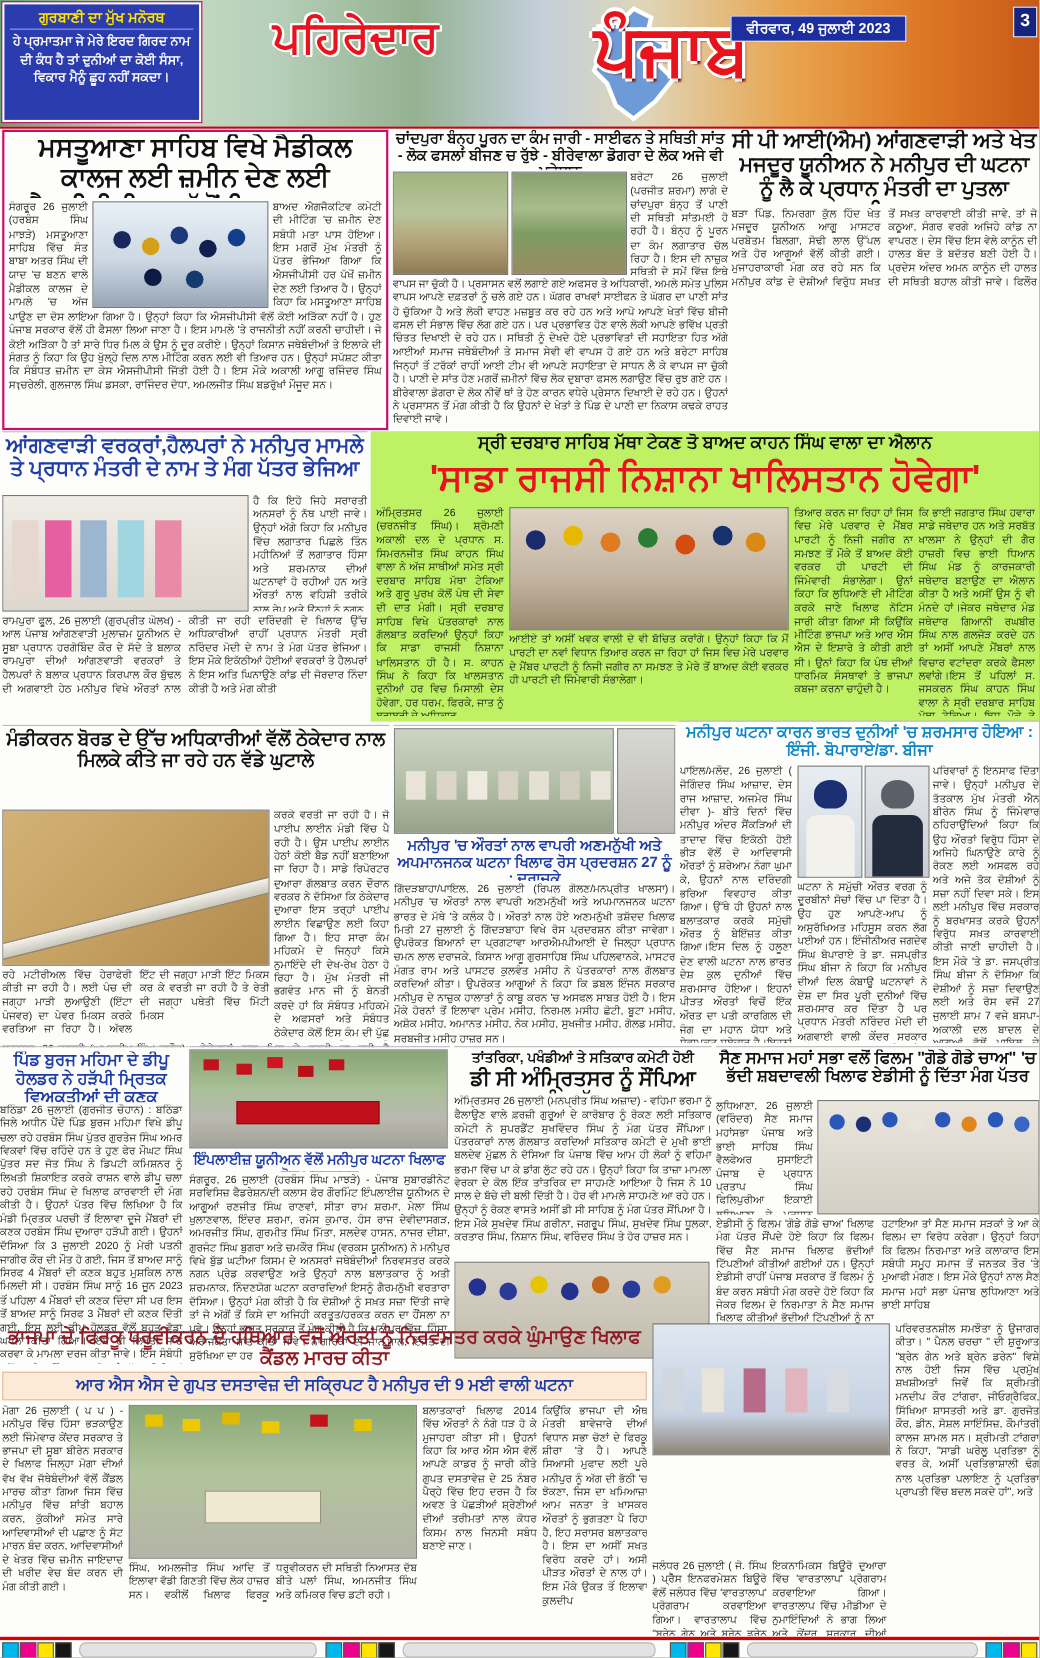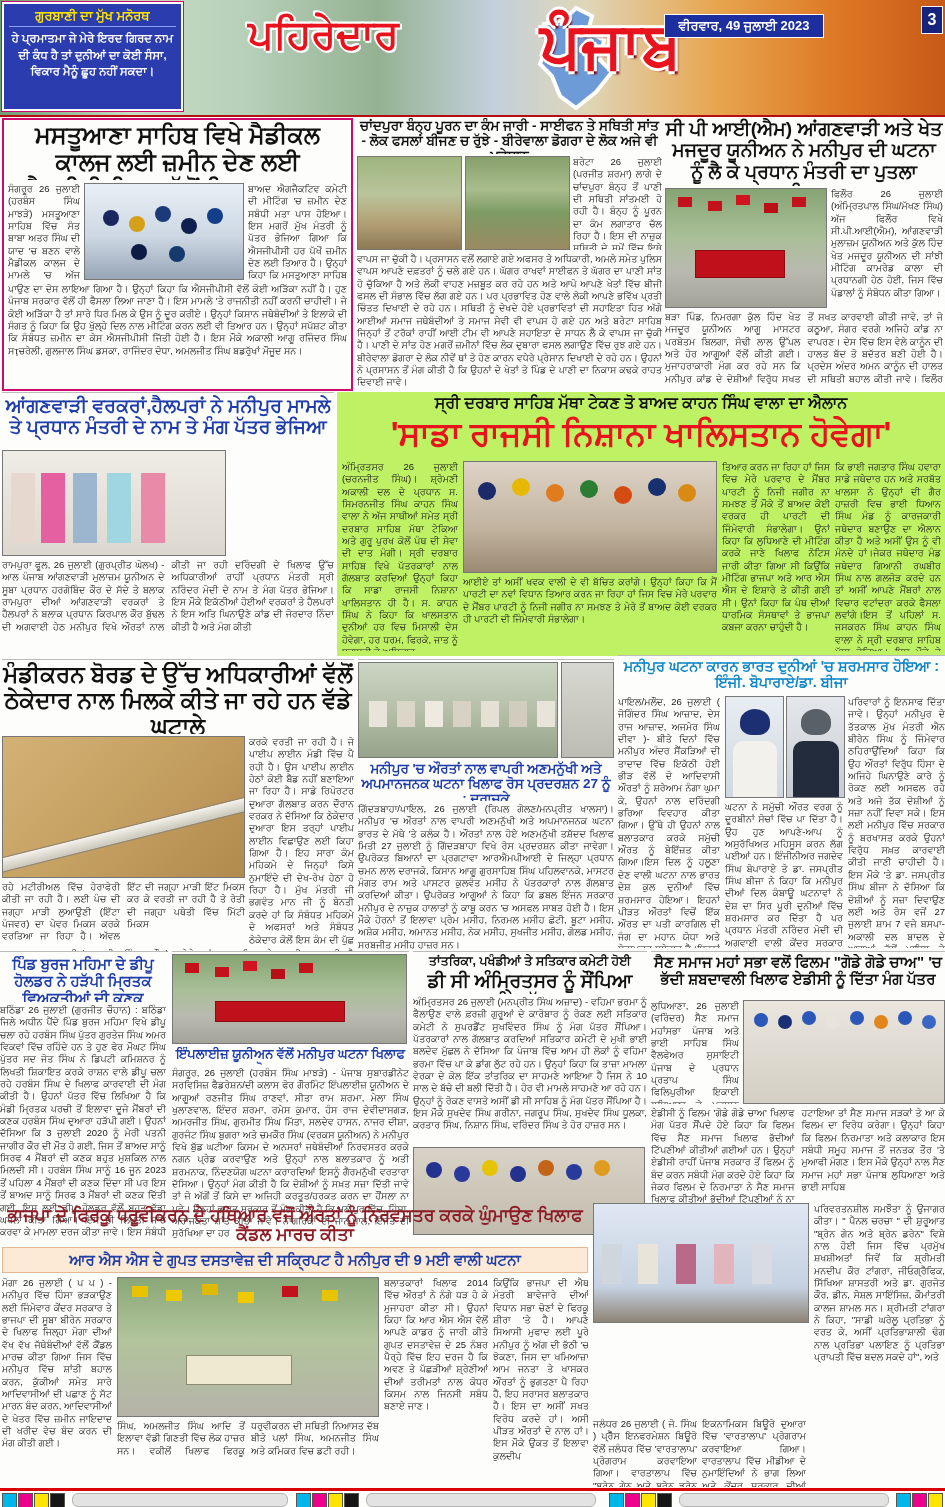--- a/index.html
+++ b/index.html
@@ -90,51 +90,48 @@
     <div style="display:flex;gap:3px;margin-top:2px;">
       <div class="ph p-flood1" style="width:103px;height:92px;"></div>
       <div class="ph p-flood2" style="width:103px;height:92px;"></div>
       <div class="body" style="flex:1;height:94px;">ਬਰੇਟਾ 26 ਜੁਲਾਈ (ਪਰਜੀਤ ਸ਼ਰਮਾ) ਲਾਗੇ ਦੇ ਚਾਂਦਪੁਰਾ ਬੰਨ੍ਹ ਤੋਂ ਪਾਣੀ ਦੀ ਸਥਿਤੀ ਸਾਂਤਮਈ ਹੋ ਰਹੀ ਹੈ। ਬੰਨ੍ਹ ਨੂੰ ਪੂਰਨ ਦਾ ਕੰਮ ਲਗਾਤਾਰ ਚੱਲ ਰਿਹਾ ਹੈ। ਇਸ ਦੀ ਨਾਜ਼ੁਕ ਸਥਿਤੀ ਦੇ ਸਮੇਂ ਵਿੱਚ ਇਥੇ ਲਗਾਈ ਫੌਜ</div>
     </div>
     <div class="body" style="margin-top:3px;height:138px;">ਵਾਪਸ ਜਾ ਚੁੱਕੀ ਹੈ। ਪ੍ਰਸਾਸਨ ਵਲੋਂ ਲਗਾਏ ਗਏ ਅਫਸਰ ਤੇ ਅਧਿਕਾਰੀ, ਅਮਲੇ ਸਮੇਤ ਪੁਲਿਸ ਵਾਪਸ ਆਪਣੇ ਦਫ਼ਤਰਾਂ ਨੂੰ ਚਲੇ ਗਏ ਹਨ। ਘੱਗਰ ਰਾਖਵਾਂ ਸਾਈਫਨ ਤੇ ਘੱਗਰ ਦਾ ਪਾਣੀ ਸਾਂਤ ਹੋ ਚੁੱਕਿਆ ਹੈ ਅਤੇ ਲੋਕੀ ਵਾਹਣ ਮਜ਼ਬੂਤ ਕਰ ਰਹੇ ਹਨ ਅਤੇ ਆਪੋ ਆਪਣੇ ਖੇਤਾਂ ਵਿੱਚ ਬੀਜੀ ਫਸਲ ਦੀ ਸੰਭਾਲ ਵਿੱਚ ਲੱਗ ਗਏ ਹਨ। ਪਰ ਪ੍ਰਭਾਵਿਤ ਹੋਣ ਵਾਲੇ ਲੋਕੀ ਆਪਣੇ ਭਵਿੱਖ ਪ੍ਰਤੀ ਚਿੰਤਤ ਦਿਖਾਈ ਦੇ ਰਹੇ ਹਨ। ਸਥਿਤੀ ਨੂੰ ਦੇਖਦੇ ਹੋਏ ਪ੍ਰਭਾਵਿਤਾਂ ਦੀ ਸਹਾਇਤਾ ਹਿਤ ਅੱਗੇ ਆਈਆਂ ਸਮਾਜ ਜਥੇਬੰਦੀਆਂ ਤੇ ਸਮਾਜ ਸੇਵੀ ਵੀ ਵਾਪਸ ਹੋ ਗਏ ਹਨ ਅਤੇ ਬਰੇਟਾ ਸਾਹਿਬ ਜਿਨ੍ਹਾਂ ਤੋਂ ਟਰੱਕਾਂ ਰਾਹੀਂ ਆਈ ਟੀਮ ਵੀ ਆਪਣੇ ਸਹਾਇਤਾ ਦੇ ਸਾਧਨ ਲੈ ਕੇ ਵਾਪਸ ਜਾ ਚੁੱਕੀ ਹੈ। ਪਾਣੀ ਦੇ ਸਾਂਤ ਹੋਣ ਮਗਰੋਂ ਜ਼ਮੀਨਾਂ ਵਿੱਚ ਲੋਕ ਦੁਬਾਰਾ ਫਸਲ ਲਗਾਉਣ ਵਿੱਚ ਰੁਝ ਗਏ ਹਨ। ਬੀਰੇਵਾਲਾ ਡੋਗਰਾ ਦੇ ਲੋਕ ਨੀਵੇਂ ਥਾਂ ਤੇ ਹੋਣ ਕਾਰਨ ਵਧੇਰੇ ਪ੍ਰੇਸਾਨ ਦਿਖਾਈ ਦੇ ਰਹੇ ਹਨ। ਉਹਨਾਂ ਨੇ ਪ੍ਰਸਾਸਨ ਤੋਂ ਮੰਗ ਕੀਤੀ ਹੈ ਕਿ ਉਹਨਾਂ ਦੇ ਖੇਤਾਂ ਤੇ ਪਿੰਡ ਦੇ ਪਾਣੀ ਦਾ ਨਿਕਾਸ ਕਢਕੇ ਰਾਹਤ ਦਿਵਾਈ ਜਾਵੇ।</div>
   </div>
 
   <div class="abs" style="left:665px;top:118px;width:278px;height:273px;overflow:hidden;">
     <div class="hl" style="font-size:19px;height:68px;overflow:hidden;">ਸੀ ਪੀ ਆਈ(ਐਮ) ਆਂਗਣਵਾੜੀ ਅਤੇ ਖੇਤ ਮਜਦੂਰ ਯੂਨੀਅਨ ਨੇ ਮਨੀਪੁਰ ਦੀ ਘਟਨਾ ਨੂੰ ਲੈ ਕੇ ਪ੍ਰਧਾਨ ਮੰਤਰੀ ਦਾ ਪੁਤਲਾ ਫੂਕਿਆ</div>
-    <div style="display:flex;gap:4px;margin-top:2px;">
-      <div class="ph p-march" style="width:160px;height:118px;"></div>
-      <div class="body" style="flex:1;height:120px;">ਫਿਲੌਰ 26 ਜੁਲਾਈ (ਅੰਮ੍ਰਿਤਪਾਲ ਸਿੰਘ/ਮੱਖਣ ਸਿੰਘ) ਅੱਜ ਫਿਲੌਰ ਵਿਖੇ ਸੀ.ਪੀ.ਆਈ(ਐਮ), ਆਂਗਣਵਾੜੀ ਮੁਲਾਜ਼ਮ ਯੂਨੀਅਨ ਅਤੇ ਕੁੱਲ ਹਿੰਦ ਖੇਤ ਮਜਦੂਰ ਯੂਨੀਅਨ ਦੀ ਸਾਂਝੀ ਮੀਟਿੰਗ ਕਾਮਰੇਡ ਕਾਲਾ ਦੀ ਪ੍ਰਧਾਨਗੀ ਹੇਠ ਹੋਈ, ਜਿਸ ਵਿੱਚ ਪੰਡਾਲਾਂ ਨੂੰ ਸੰਬੋਧਨ ਕੀਤਾ ਗਿਆ।</div>
-    </div>
     <div class="body cols2" style="margin-top:3px;height:76px;">ਬੜਾ ਪਿੰਡ, ਨਿਮਰਗਾ ਕੁੱਲ ਹਿੰਦ ਖੇਤ ਮਜਦੂਰ ਯੂਨੀਅਨ ਆਗੂ ਮਾਸਟਰ ਪਰਬੋਤਮ ਬਿਲਗਾ, ਸੋਢੀ ਲਾਲ ਉੱਪਲ ਅਤੇ ਹੋਰ ਆਗੂਆਂ ਵੱਲੋਂ ਕੀਤੀ ਗਈ। ਮੁਜਾਹਰਾਕਾਰੀ ਮੰਗ ਕਰ ਰਹੇ ਸਨ ਕਿ ਮਨੀਪੁਰ ਕਾਂਡ ਦੇ ਦੋਸ਼ੀਆਂ ਵਿਰੁੱਧ ਸਖਤ ਤੋਂ ਸਖਤ ਕਾਰਵਾਈ ਕੀਤੀ ਜਾਵੇ, ਤਾਂ ਜੋ ਕਠੂਆ, ਸੰਗਰ ਵਰਗੇ ਅਜਿਹੇ ਕਾਂਡ ਨਾ ਵਾਪਰਣ। ਦੇਸ ਵਿੱਚ ਇਸ ਵੇਲੇ ਕਾਨੂੰਨ ਦੀ ਹਾਲਤ ਬੱਦ ਤੋ ਬਦੱਤਰ ਬਣੀ ਹੋਈ ਹੈ। ਪ੍ਰਦੇਸ ਅੰਦਰ ਅਮਨ ਕਾਨੂੰਨ ਦੀ ਹਾਲਤ ਦੀ ਸਥਿਤੀ ਬਹਾਲ ਕੀਤੀ ਜਾਵੇ। ਫਿਲੌਰ ਦੇ ਨਵਾਂ ਸ਼ਹਿਰ ਚੌਕ ਵਿੱਚ ਪੁੱਜ ਕੇ ਮੁਜਾਹਰਾਕਾਰੀਆਂ ਵੱਲੋਂ ਟ੍ਰੈਫਿਕ ਜਾਮ ਕਰਕੇ ਮੋਦੀ ਅਤੇ ਮੋਦੀ ਸਰਕਾਰ ਦਾ ਪੁਤਲਾ ਫੂਕਿਆ ਗਿਆ। ਇਸ ਮੌਕੇ ਕမਲਜੀਤ ਫਿਲੌਰ ਵੱਲੋਂ ਪ੍ਰੈਸ ਨੂੰ ਜਾਣਕਾਰੀ ਦਿੱਤੀ ਕਿ ਚੰਡੀਗੜ੍ਹ ਵਿਖੇ ਹਰਬਖਸ਼ ਸਿੰਘ ਸੁਕ786ਤ ਦੀ 15 ਵੀ ਬਰਸੀ ਦੇ ਸਬੰਧ ਵਿੱਚ ਭਾਰੀ ਗਿਣਤੀ ਵਿੱਚ ਵਰਕਰ ਚੰਡੀਗੜ੍ਹ ਵਿਖੇ 1 ਅਗਸਤ ਨੂੰ ਪੁੱਜਣਗੇ।</div>
   </div>
 
   <div class="abs sep" style="left:2px;top:392px;width:332px;height:264px;overflow:hidden;padding-top:2px;">
     <div class="hl blue" style="font-size:19px;height:52px;overflow:hidden;">ਆਂਗਣਵਾੜੀ ਵਰਕਰਾਂ,ਹੈਲਪਰਾਂ ਨੇ ਮਨੀਪੁਰ ਮਾਮਲੇ ਤੇ ਪ੍ਰਧਾਨ ਮੰਤਰੀ ਦੇ ਨਾਮ ਤੇ ਮੰਗ ਪੱਤਰ ਭੇਜਿਆ</div>
     <div style="display:flex;gap:4px;margin-top:3px;">
       <div class="ph p-women" style="width:222px;height:104px;"></div>
+      <div class="body" style="flex:1;height:106px;">ਹੈ ਕਿ ਇਹੋ ਜਿਹੇ ਸਰਾਰਤੀ ਅਨਸਰਾਂ ਨੂੰ ਨੱਥ ਪਾਈ ਜਾਵੇ।ਉਨ੍ਹਾਂ ਅੱਗੇ ਕਿਹਾ ਕਿ ਮਨੀਪੁਰ ਵਿੱਚ ਲਗਾਤਾਰ ਪਿਛਲੇ ਤਿੰਨ ਮਹੀਨਿਆਂ ਤੋਂ ਲਗਾਤਾਰ ਹਿੰਸਾ ਅਤੇ ਸ਼ਰਮਨਾਕ ਦੀਆਂ ਘਟਨਾਵਾਂ ਹੋ ਰਹੀਆਂ ਹਨ ਅਤੇ ਔਰਤਾਂ ਨਾਲ ਵਹਿਸ਼ੀ ਤਰੀਕੇ ਨਾਲ ਰੇਪ ਅਤੇ ਉਨ੍ਹਾਂ ਨੂੰ ਨਗਨ</div>
     </div>
     <div class="body cols2" style="margin-top:3px;height:94px;">ਰਾਮਪੁਰਾ ਫੂਲ, 26 ਜੁਲਾਈ (ਗੁਰਪ੍ਰੀਤ ਘੋਲਖ) - ਆਲ ਪੰਜਾਬ ਆਂਗਣਵਾੜੀ ਮੁਲਾਜ਼ਮ ਯੂਨੀਅਨ ਦੇ ਸੂਬਾ ਪ੍ਰਧਾਨ ਹਰਗੋਬਿੰਦ ਕੌਰ ਦੇ ਸੱਦੇ ਤੇ ਬਲਾਕ ਰਾਮਪੁਰਾ ਦੀਆਂ ਆਂਗਣਵਾੜੀ ਵਰਕਰਾਂ ਤੇ ਹੈਲਪਰਾਂ ਨੇ ਬਲਾਕ ਪ੍ਰਧਾਨ ਕਿਰਪਾਲ ਕੌਰ ਬੁੱਢਲ ਦੀ ਅਗਵਾਈ ਹੇਠ ਮਨੀਪੁਰ ਵਿਖੇ ਔਰਤਾਂ ਨਾਲ ਕੀਤੀ ਜਾ ਰਹੀ ਦਰਿੰਦਗੀ ਦੇ ਖਿਲਾਫ ਉੱਚ ਅਧਿਕਾਰੀਆਂ ਰਾਹੀਂ ਪ੍ਰਧਾਨ ਮੰਤਰੀ ਸ੍ਰੀ ਨਰਿੰਦਰ ਮੋਦੀ ਦੇ ਨਾਮ ਤੇ ਮੰਗ ਪੱਤਰ ਭੇਜਿਆ।ਇਸ ਮੌਕੇ ਇਕੱਠੀਆਂ ਹੋਈਆਂ ਵਰਕਰਾਂ ਤੇ ਹੈਲਪਰਾਂ ਨੇ ਇਸ ਅਤਿ ਘਿਨਾਉਣੇ ਕਾਂਡ ਦੀ ਜੋਰਦਾਰ ਨਿੰਦਾ ਕੀਤੀ ਹੈ ਅਤੇ ਮੰਗ ਕੀਤੀ</div>
   </div>
 
   <div class="abs" style="left:337px;top:392px;width:608px;height:264px;background:#bef264;box-sizing:border-box;padding:2px 5px;overflow:hidden;">
     <div class="hl" style="font-size:16px;height:22px;overflow:hidden;">ਸ੍ਰੀ ਦਰਬਾਰ ਸਾਹਿਬ ਮੱਥਾ ਟੇਕਣ ਤੋ ਬਾਅਦ ਕਾਹਨ ਸਿੰਘ ਵਾਲਾ ਦਾ ਐਲਾਨ</div>
     <div class="hl red" style="font-size:33px;height:42px;overflow:hidden;">'ਸਾਡਾ ਰਾਜਸੀ ਨਿਸ਼ਾਨਾ ਖਾਲਿਸਤਾਨ ਹੋਵੇਗਾ'</div>
     <div style="display:grid;grid-template-columns:116px 254px 108px 106px;gap:5px;margin-top:3px;">
       <div class="body" style="height:190px;">ਅੰਮ੍ਰਿਤਸਰ 26 ਜੁਲਾਈ (ਚਰਨਜੀਤ ਸਿੰਘ)। ਸ਼੍ਰੋਮਣੀ ਅਕਾਲੀ ਦਲ ਦੇ ਪ੍ਰਧਾਨ ਸ. ਸਿਮਰਨਜੀਤ ਸਿੰਘ ਕਾਹਨ ਸਿੰਘ ਵਾਲਾ ਨੇ ਅੱਜ ਸਾਥੀਆਂ ਸਮੇਤ ਸ੍ਰੀ ਦਰਬਾਰ ਸਾਹਿਬ ਮੱਥਾ ਟੇਕਿਆ ਅਤੇ ਗੁਰੂ ਪੁਰਖ ਕੋਲੋਂ ਪੰਥ ਦੀ ਸੇਵਾ ਦੀ ਦਾਤ ਮੰਗੀ। ਸ੍ਰੀ ਦਰਬਾਰ ਸਾਹਿਬ ਵਿਖੇ ਪੱਤਰਕਾਰਾਂ ਨਾਲ ਗੱਲਬਾਤ ਕਰਦਿਆਂ ਉਨ੍ਹਾਂ ਕਿਹਾ ਕਿ ਸਾਡਾ ਰਾਜਸੀ ਨਿਸ਼ਾਨਾ ਖਾਲਿਸਤਾਨ ਹੀ ਹੈ। ਸ. ਕਾਹਨ ਸਿੰਘ ਨੇ ਕਿਹਾ ਕਿ ਖਾਲਸਤਾਨ ਦੁਨੀਆਂ ਹਰ ਵਿਚ ਮਿਸਾਲੀ ਦੇਸ ਹੋਵੇਗਾ, ਹਰ ਧਰਮ, ਫਿਰਕੇ, ਜਾਤ ਨੂੰ ਬਰਾਬਰੀ ਦੇ ਅਧਿਕਾਰ</div>
       <div>
         <div class="ph p-darbar" style="width:254px;height:112px;box-sizing:border-box;"></div>
         <div class="body" style="height:74px;margin-top:3px;">ਆਈਏ ਤਾਂ ਅਸੀਂ ਖਵਕ ਵਾਲੀ ਦੇ ਵੀ ਬੱਚਿਤ ਕਰਾਂਗੇ। ਉਨ੍ਹਾਂ ਕਿਹਾ ਕਿ ਮੈਂ ਪਾਰਟੀ ਦਾ ਨਵਾਂ ਵਿਧਾਨ ਤਿਆਰ ਕਰਨ ਜਾ ਰਿਹਾ ਹਾਂ ਜਿਸ ਵਿਚ ਮੇਰੇ ਪਰਵਾਰ ਦੇ ਮੈਂਬਰ ਪਾਰਟੀ ਨੂੰ ਨਿਜੀ ਜਗੀਰ ਨਾ ਸਮਝਣ ਤੇ ਮੇਰੇ ਤੋਂ ਬਾਅਦ ਕੋਈ ਵਰਕਰ ਹੀ ਪਾਰਟੀ ਦੀ ਜਿੰਮੇਵਾਰੀ ਸੰਭਾਲੇਗਾ।</div>
       </div>
       <div class="body" style="height:190px;">ਤਿਆਰ ਕਰਨ ਜਾ ਰਿਹਾ ਹਾਂ ਜਿਸ ਵਿਚ ਮੇਰੇ ਪਰਵਾਰ ਦੇ ਮੈਂਬਰ ਪਾਰਟੀ ਨੂੰ ਨਿਜੀ ਜਗੀਰ ਨਾ ਸਮਝਣ ਤੋਂ ਮੌਕੇ ਤੋਂ ਬਾਅਦ ਕੋਈ ਵਰਕਰ ਹੀ ਪਾਰਟੀ ਦੀ ਜਿੰਮੇਵਾਰੀ ਸੰਭਾਲੇਗਾ। ਉਨਾਂ ਕਿਹਾ ਕਿ ਲੁਧਿਆਣੇ ਦੀ ਮੀਟਿੰਗ ਕਰਕੇ ਜਾਣੇ ਖਿਲਾਫ ਨੋਟਿਸ ਜਾਰੀ ਕੀਤਾ ਗਿਆ ਸੀ ਕਿਉਂਕਿ ਮੀਟਿੰਗ ਭਾਜਪਾ ਅਤੇ ਆਰ ਐਸ ਐਸ ਦੇ ਇਸ਼ਾਰੇ ਤੇ ਕੀਤੀ ਗਈ ਸੀ। ਉਨਾਂ ਕਿਹਾ ਕਿ ਪੰਥ ਦੀਆਂ ਧਾਰਮਿਕ ਸੰਸਥਾਵਾਂ ਤੇ ਭਾਜਪਾ ਕਬਜਾ ਕਰਨਾ ਚਾਹੁੰਦੀ ਹੈ।</div>
       <div class="body" style="height:190px;">ਕਿ ਭਾਈ ਜਗਤਾਰ ਸਿੰਘ ਹਵਾਰਾ ਸਾਡੇ ਜਥੇਦਾਰ ਹਨ ਅਤੇ ਸਰਬੱਤ ਖਾਲਸਾ ਨੇ ਉਨ੍ਹਾਂ ਦੀ ਗੈਰ ਹਾਜ਼ਰੀ ਵਿਚ ਭਾਈ ਧਿਆਨ ਸਿੰਘ ਮੰਡ ਨੂੰ ਕਾਰਜਕਾਰੀ ਜਥੇਦਾਰ ਬਣਾਉਣ ਦਾ ਐਲਾਨ ਕੀਤਾ ਹੈ ਅਤੇ ਅਸੀਂ ਉਸ ਨੂੰ ਵੀ ਮੰਨਦੇ ਹਾਂ।ਜੇਕਰ ਜਥੇਦਾਰ ਮੰਡ ਜਥੇਦਾਰ ਗਿਆਨੀ ਰਘਬੀਰ ਸਿੰਘ ਨਾਲ ਗਲਜੋੜ ਕਰਦੇ ਹਨ ਤਾਂ ਅਸੀਂ ਆਪਣੇ ਮੈਂਬਰਾਂ ਨਾਲ ਵਿਚਾਰ ਵਟਾਂਦਰਾ ਕਰਕੇ ਫੈਸਲਾ ਲਵਾਂਗੇ।ਇਸ ਤੋਂ ਪਹਿਲਾਂ ਸ. ਜਸਕਰਨ ਸਿੰਘ ਕਾਹਨ ਸਿੰਘ ਵਾਲਾ ਨੇ ਸ੍ਰੀ ਦਰਬਾਰ ਸਾਹਿਬ ਮੱਥਾ ਟੇਕਿਆ। ਇਸ ਮੌਕੇ ਤੇ ਸੂਚਨਾ ਅਧਿਕਾਰੀ ਸ. ਅੰਮ੍ਰਿਤਪਾਲ ਸਿੰਘ ਹਾਜ਼ਰ ਸਨ।</div>
     </div>
   </div>
 
   <div class="abs sep" style="left:2px;top:659px;width:352px;height:290px;overflow:hidden;padding-top:2px;">
-    <div class="hl" style="font-size:23px;height:72px;overflow:hidden;">ਮੰਡੀਕਰਨ ਬੋਰਡ ਦੇ ਉੱਚ ਅਧਿਕਾਰੀਆਂ ਵੱਲੋਂ ਠੇਕੇਦਾਰ ਨਾਲ ਮਿਲਕੇ ਕੀਤੇ ਜਾ ਰਹੇ ਹਨ ਵੱਡੇ ਘੁਟਾਲੇ</div>
+    <div class="hl" style="font-size:17px;height:72px;overflow:hidden;">ਮੰਡੀਕਰਨ ਬੋਰਡ ਦੇ ਉੱਚ ਅਧਿਕਾਰੀਆਂ ਵੱਲੋਂ ਠੇਕੇਦਾਰ ਨਾਲ ਮਿਲਕੇ ਕੀਤੇ ਜਾ ਰਹੇ ਹਨ ਵੱਡੇ ਘੁਟਾਲੇ</div>
     <div style="display:flex;gap:4px;margin-top:2px;">
       <div style="width:243px;">
         <div class="ph p-trench" style="width:243px;height:142px;box-sizing:border-box;"></div>
         <div class="body cols2" style="height:64px;margin-top:3px;">ਰਹੇ ਮਟੀਰੀਅਲ ਵਿੱਚ ਹੇਰਾਫੇਰੀ ਕੀਤੀ ਜਾ ਰਹੀ ਹੈ। ਲਈ ਪੰਚ ਦੀ ਜਗ੍ਹਾ ਮਾੜੀ ਲੁਆਉਣੀ (ਇੱਟਾ ਪੰਜਵਰ) ਦਾ ਪੇਵਰ ਮਿਕਸ ਕਰਕੇ ਵਰਤਿਆ ਜਾ ਰਿਹਾ ਹੈ। ਅੱਵਲ ਇੱਟ ਦੀ ਜਗ੍ਹਾ ਮਾੜੀ ਇੱਟ ਮਿਕਸ ਕਰ ਕੇ ਵਰਤੀ ਜਾ ਰਹੀ ਹੈ ਤੇ ਰੇਤੀ ਦੀ ਜਗ੍ਹਾ ਪਥੇਤੀ ਵਿੱਚ ਮਿੱਟੀ ਮਿਕਸ</div>
       </div>
       <div class="body" style="flex:1;height:210px;">ਕਰਕੇ ਵਰਤੀ ਜਾ ਰਹੀ ਹੈ। ਜੋ ਪਾਈਪ ਲਾਈਨ ਮੰਡੀ ਵਿੱਚ ਪੈ ਰਹੀ ਹੈ। ਉਸ ਪਾਈਪ ਲਾਈਨ ਹੇਠਾਂ ਕੋਈ ਬੈਡ ਨਹੀਂ ਬਣਾਇਆ ਜਾ ਰਿਹਾ ਹੈ। ਸਾਡੇ ਰਿਪੋਰਟਰ ਦੁਆਰਾ ਗੱਲਬਾਤ ਕਰਨ ਦੌਰਾਨ ਵਰਕਰ ਨੇ ਦੱਸਿਆ ਕਿ ਠੇਕੇਦਾਰ ਦੁਆਰਾ ਇਸ ਤਰ੍ਹਾਂ ਪਾਈਪ ਲਾਈਨ ਵਿਛਾਉਣ ਲਈ ਕਿਹਾ ਗਿਆ ਹੈ। ਇਹ ਸਾਰਾ ਕੰਮ ਮਹਿਕਮੇ ਦੇ ਜਿਨ੍ਹਾਂ ਕਿਸੇ ਨੁਮਾਇੰਦੇ ਦੀ ਦੇਖ-ਰੇਖ ਹੇਠਾ ਹੋ ਰਿਹਾ ਹੈ। ਮੁੱਖ ਮੰਤਰੀ ਜੀ ਭਗਵੰਤ ਮਾਨ ਜੀ ਨੂੰ ਬੇਨਤੀ ਕਰਦੇ ਹਾਂ ਕਿ ਸੰਬੰਧਤ ਮਹਿਕਮੇ ਦੇ ਅਫਸਰਾਂ ਅਤੇ ਸੰਬੰਧਤ ਠੇਕੇਦਾਰ ਕੋਲੋਂ ਇਸ ਕੰਮ ਦੀ ਪੁੱਛ ਪੜਤਾਲ ਕਰਕੇ ਬਣਦੀ ਕਾਰਵਾਈ ਕੀਤੀ ਜਾਵੇ ਤਾਂ ਜੋ ਅੱਗੇ ਤੋਂ ਮਹਿਕਮੇ ਦੇ ਮਿਲੇ ਹੋਏ ਅਫਸਰ ਅਤੇ ਠੇਕੇਦਾਰ ਆਮ ਜਨਤਾ ਦੀ ਲੁੱਟ ਨੂੰ ਬੰਦ ਕਰ ਸਕਣ।ਆਉਣ ਵਾਲੇ ਬੰਦੇ ਦਿਨਾਂ ਵਿੱਚ ਮੰਡੀ ਬੋਰਡ ਬਰਨਾਲਾ ਅਤੇ ਮਾਰਕੀਟ ਕਮੇਟੀ ਬਰਨਾਲਾ ਵੱਲੋਂ ਕੀਤੇ ਗਏ ਘੁਟਾਲਿਆਂ ਦਾ ਪਰਦਾਫਾਸ਼ ਅਖਬਾਰ ਵੱਲੋਂ ਖੁਲਾਸਾ ਕੀਤਾ ਜਾਵੇਗਾ।</div>
     </div>
     <div class="body" style="margin-top:2px;height:58px;column-count:2;column-gap:7px;">ਬਰਨਾਲਾ, 26 ਜੁਲਾਈ (ਅਮਨਦੀਪ ਸਿੰਘ ਰਾਠੌਰ):-ਕੈਬਨਿਟ ਮੰਤਰੀ ਗੁਰਮੀਤ ਸਿੰਘ ਮੀਤ ਹੇਅਰ ਦੇ ਸ਼ਹਿਰ ਵਿੱਚ ਆਮ ਜਨਤਾ ਨਾਲ ਮਹਿਕਮੇ ਵੱਲੋਂ ਠੇਕੇਦਾਰਾਂ ਨਾਲ ਮਿਲ ਕੇ ਵਰਤੀ ਜਾ ਰਹੀ ਹੈ ਲਾਪ੍ਰਵਾਹੀ। ਮੰਡੀ ਬੋਰਡ ਵੱਲੋਂ ਕਰਵਾਏ ਜਾ ਰਹੇ ਮੰਡੀ ਦੇ ਕੰਮਾਂ ਵਿੱਚ ਵਰਤੇ ਜਾ</div>
   </div>
 

